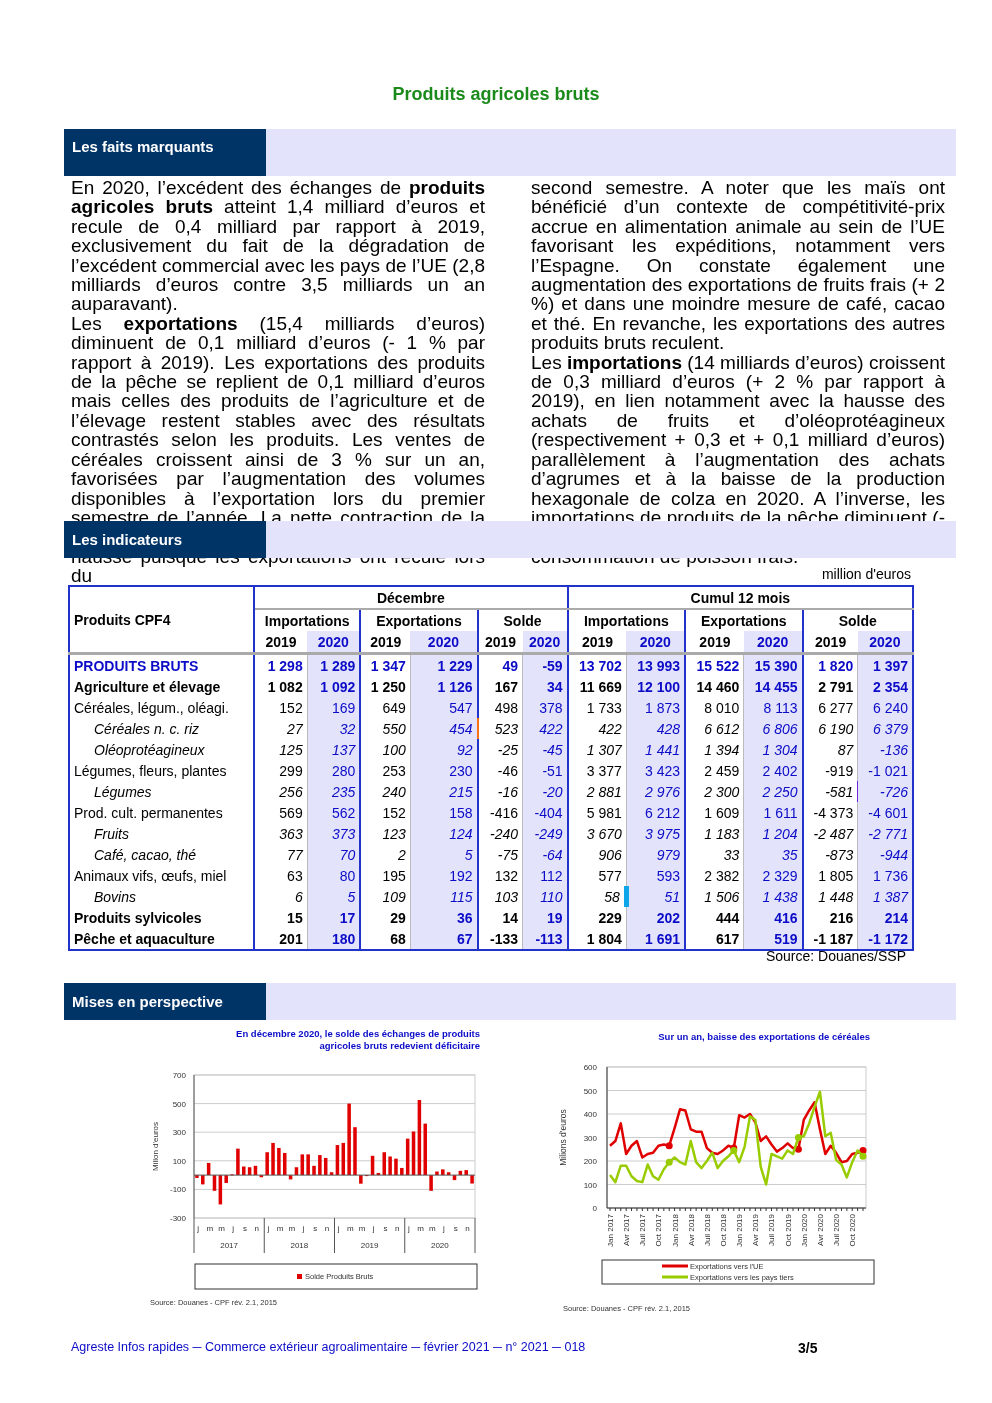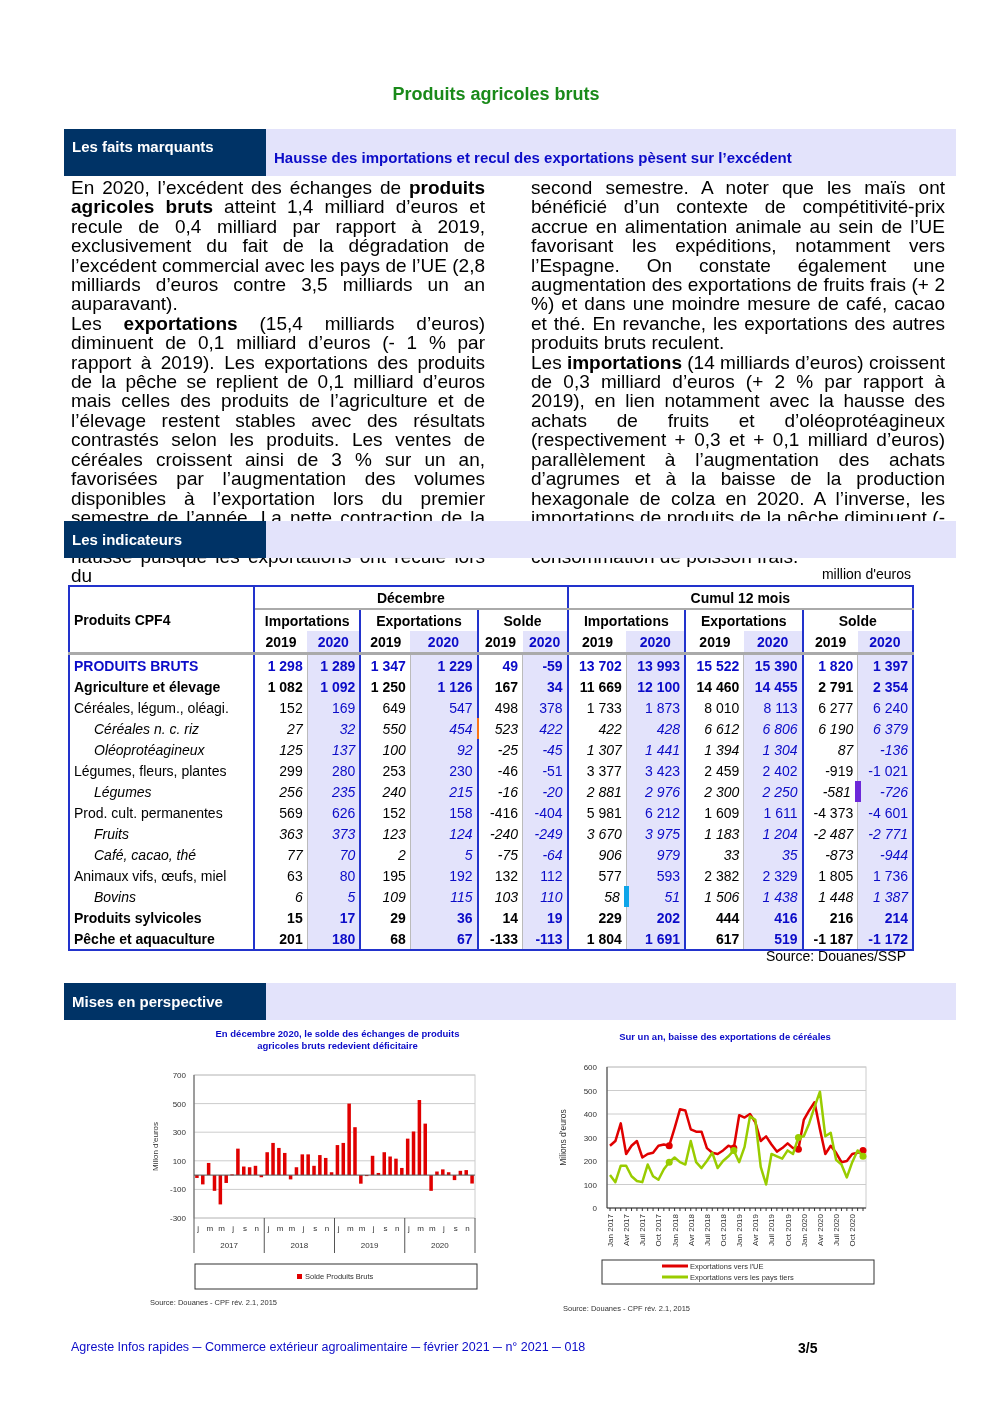--- a/index.html
+++ b/index.html
@@ -17,30 +17,29 @@
   table.ind th{font-weight:bold;text-align:center;}
   .num{text-align:right;}
   .c20{background:#e3e3fb;color:#0b0bc8;}
   .b{font-weight:bold;}
   .i{font-style:italic;}
   .blue{color:#0b0bc8;}
   .ind1{padding-left:24px !important;}
   .src{position:absolute;right:86px;top:948px;font-size:14px;}
   .foot{position:absolute;left:71px;top:1340px;font-size:12.5px;color:#0b0bc8;}
   .page{position:absolute;left:798px;top:1340px;font-size:14px;font-weight:bold;}
-  .ctitle{position:absolute;text-align:center;color:#0b0bc8;font-weight:bold;font-size:9.5px;line-height:12px;}
+  .ctitle{position:absolute;text-align:right;color:#0b0bc8;font-weight:bold;font-size:9.5px;line-height:12px;}
 </style>
 </head>
 <body>
 
 <div class="title">Produits agricoles bruts</div>
 
 <div class="sect" style="top:129px;height:47px;">
   <div class="lab" style="padding-bottom:12px;">Les faits marquants</div>
-  <div class="sub" style="top:20px;">Hausse des importations et recul des exportations pèsent sur l’excédent</div>
 </div>
 
 <div class="col" style="left:71px;" id="col1">
     <p>En 2020, l’excédent des échanges de <b>produits agricoles bruts</b> atteint 1,4 milliard d’euros et recule de 0,4 milliard par rapport à 2019, exclusivement du fait de la dégradation de l’excédent commercial avec les pays de l’UE (2,8 milliards d’euros contre 3,5 milliards un an auparavant).</p>
     <p>Les <b>exportations</b> (15,4 milliards d’euros) diminuent de 0,1 milliard d’euros (- 1 % par rapport à 2019). Les exportations des produits de la pêche se replient de 0,1 milliard d’euros mais celles des produits de l’agriculture et de l’élevage restent stables avec des résultats contrastés selon les produits. Les ventes de céréales croissent ainsi de 3 % sur un an, favorisées par l’augmentation des volumes disponibles à l’exportation lors du premier semestre de l’année. La nette contraction de la récolte céréalière 2020 a, par la suite, limité cette hausse puisque les exportations ont reculé lors du</p>
   </div>
 <div class="col" style="left:531px;" id="col2">
     <p>second semestre. A noter que les maïs ont bénéficié d’un contexte de compétitivité-prix accrue en alimentation animale au sein de l’UE favorisant les expéditions, notamment vers l’Espagne. On constate également une augmentation des exportations de fruits frais (+ 2 %) et dans une moindre mesure de café, cacao et thé. En revanche, les exportations des autres produits bruts reculent.</p>
     <p>Les <b>importations</b> (14 milliards d’euros) croissent de 0,3 milliard d’euros (+ 2 % par rapport à 2019), en lien notamment avec la hausse des achats de fruits et d’oléoprotéagineux (respectivement + 0,3 et + 0,1 milliard d’euros) parallèlement à l’augmentation des achats d’agrumes et à la baisse de la production hexagonale de colza en 2020. A l’inverse, les importations de produits de la pêche diminuent (- 0,1 milliard) parallèlement à la baisse de la consommation de poisson frais.</p>
   </div>
@@ -175,27 +174,27 @@
         <td class="num i " style="border-right:1px solid #bbb;">256</td>
         <td class="num i c20" style="border-right:2px solid #2233cc;">235</td>
         <td class="num i " style="border-right:1px solid #bbb;">240</td>
         <td class="num i c20" style="border-right:2px solid #2233cc;">215</td>
         <td class="num i " style="border-right:1px solid #bbb;">-16</td>
         <td class="num i c20" style="border-right:2px solid #2233cc;">-20</td>
         <td class="num i " style="border-right:1px solid #bbb;">2 881</td>
         <td class="num i c20" style="border-right:2px solid #2233cc;">2 976</td>
         <td class="num i " style="border-right:1px solid #bbb;">2 300</td>
         <td class="num i c20" style="border-right:2px solid #2233cc;">2 250</td>
-        <td class="num i " style="border-right:6px solid #6d28d9;font-style:italic;">-581</td>
+        <td class="num i " style="border-right:1px solid #6d28d9;font-style:italic;">-581</td>
         <td class="num i c20" style="border-right:2px solid #2233cc;">-726</td>
       </tr>
       <tr>
         <td class="" style="border-left:2px solid #2233cc;border-right:2px solid #2233cc">Prod. cult. permanentes</td>
         <td class="num " style="border-right:1px solid #bbb;">569</td>
-        <td class="num c20" style="border-right:2px solid #2233cc;">626</td>
+        <td class="num c20" style="border-right:2px solid #2233cc;">562</td>
         <td class="num " style="border-right:1px solid #bbb;">152</td>
         <td class="num c20" style="border-right:2px solid #2233cc;">158</td>
         <td class="num " style="border-right:1px solid #bbb;">-416</td>
         <td class="num c20" style="border-right:2px solid #2233cc;">-404</td>
         <td class="num " style="border-right:1px solid #bbb;">5 981</td>
         <td class="num c20" style="border-right:2px solid #2233cc;">6 212</td>
         <td class="num " style="border-right:1px solid #bbb;">1 609</td>
         <td class="num c20" style="border-right:2px solid #2233cc;">1 611</td>
         <td class="num " style="border-right:1px solid #bbb;">-4 373</td>
         <td class="num c20" style="border-right:2px solid #2233cc;">-4 601</td>

